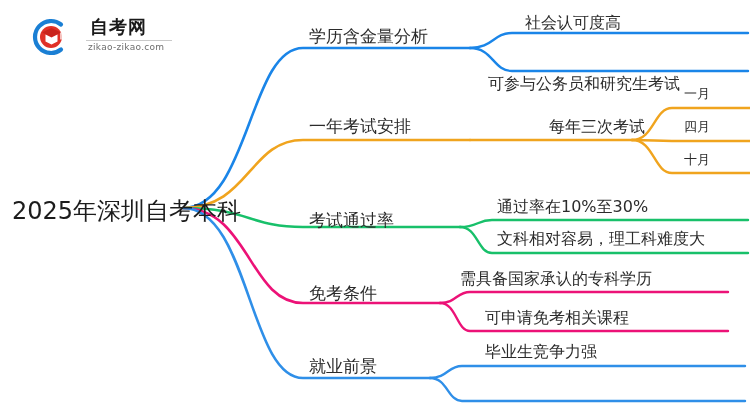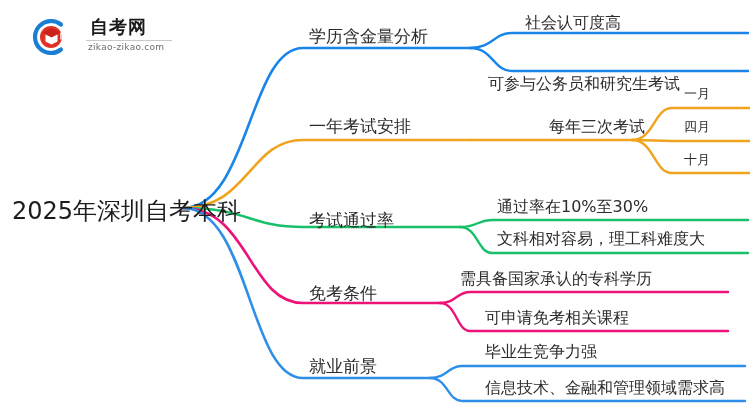--- a/index.html
+++ b/index.html
@@ -146,21 +146,20 @@
   <div class="node-label lvl2" style="left:497px; top:199px;">通过率在10%至30%</div>
 
   <div class="node-label lvl2" style="left:497px; top:231px;">文科相对容易，理工科难度大</div>
 
   <div class="node-label lvl2" style="left:460px; top:271px;">需具备国家承认的专科学历</div>
 
   <div class="node-label lvl2" style="left:485px; top:310px;">可申请免考相关课程</div>
 
   <div class="node-label lvl2" style="left:485px; top:344px;">毕业生竞争力强</div>
 
-  <div class="node-label lvl2" style="left:485px; top:380px;">信息技术、金融和管理领域需求高</div>
 
   <div class="node-label lvl3" style="left:684px; top:87px;">一月</div>
 
   <div class="node-label lvl3" style="left:684px; top:120px;">四月</div>
 
   <div class="node-label lvl3" style="left:684px; top:153px;">十月</div>
 
 </div>
 
 </body></html>

